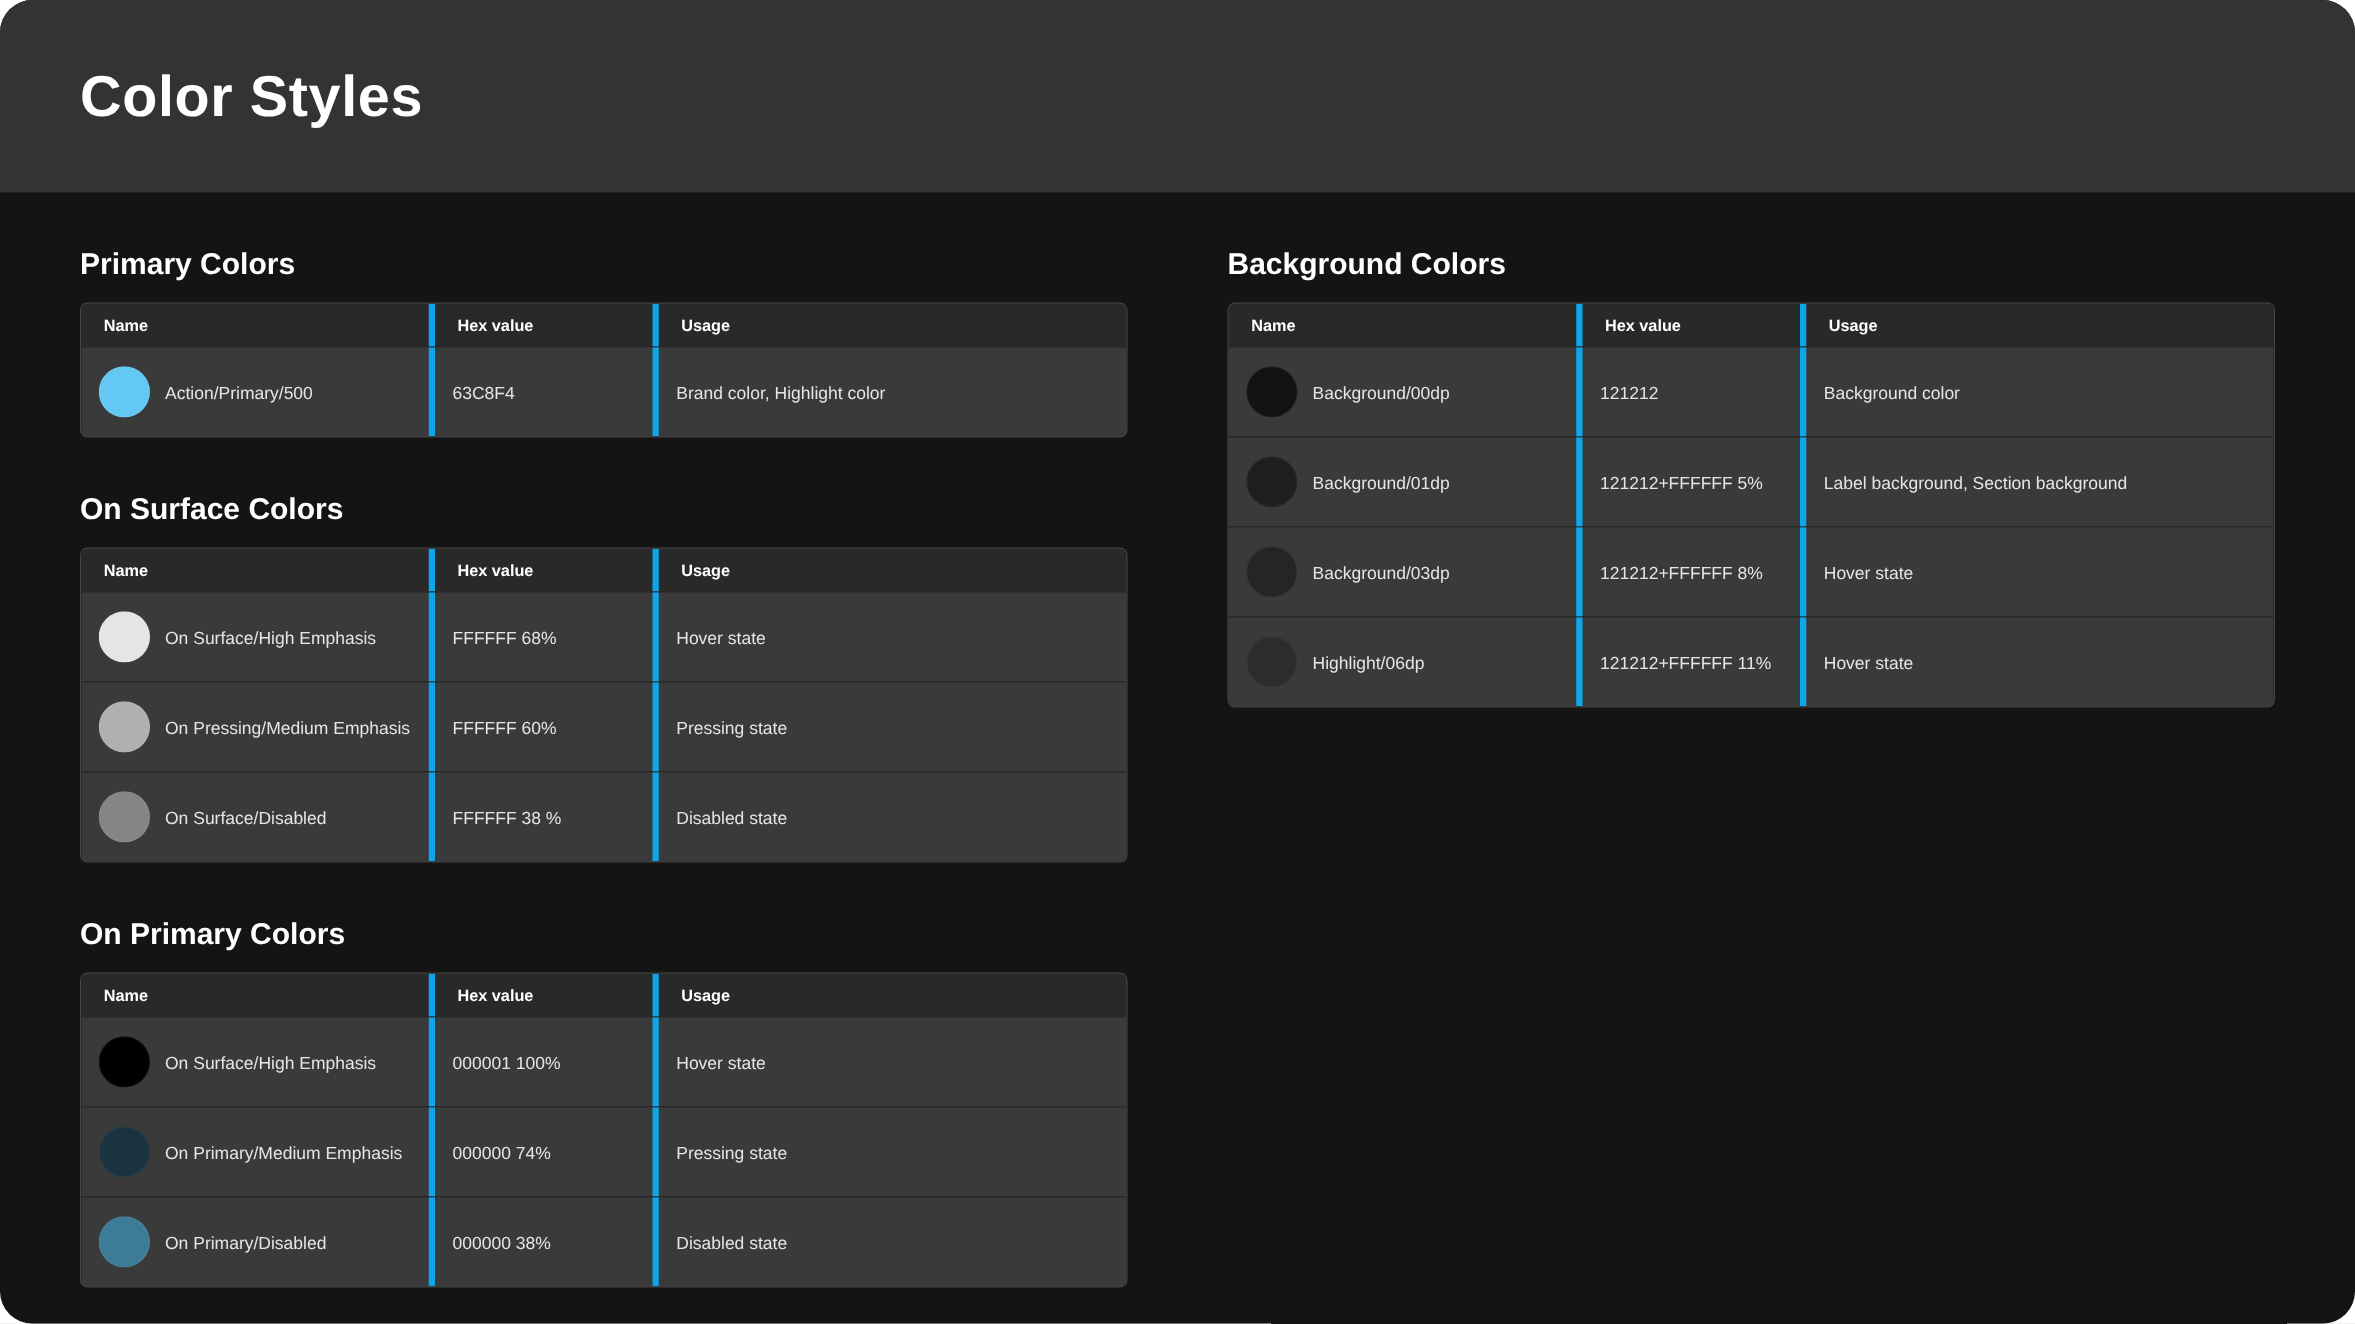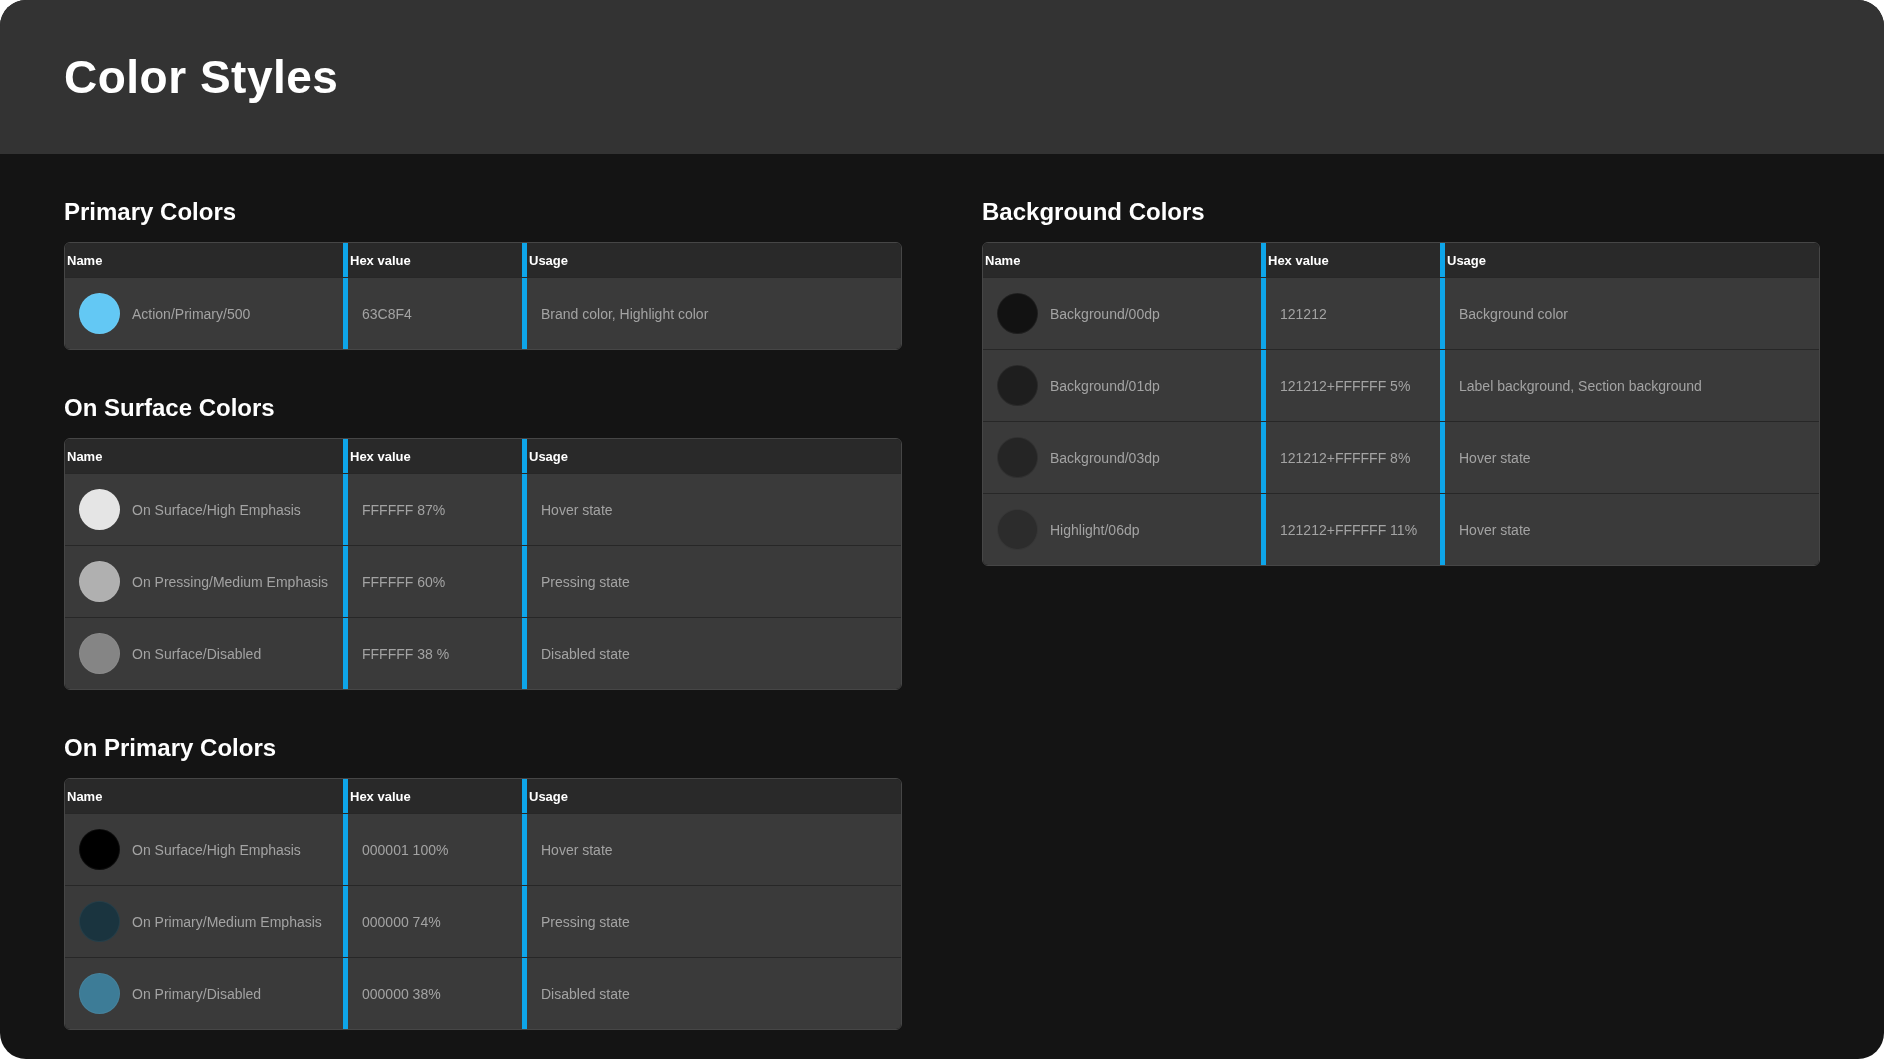--- a/index.html
+++ b/index.html
@@ -54,29 +54,29 @@
   .thead {
     background: #292929;
     height: 34px;
   }
   .th {
     color: #ffffff;
     font-size: 13px;
     font-weight: 700;
     display: flex;
     align-items: center;
-    padding: 0 2px;
+    padding: 0 18px;
   }
   .tr {
     background: #3a3a3a;
     height: 72px;
     border-top: 1px solid #272727;
   }
   .td {
-    color: #a3a3a3;
+    color: #e5e5e5;
     font-size: 14px;
     display: flex;
     align-items: center;
     padding: 0 14px;
   }
   .th + .th, .td + .td { border-left: 5px solid #0ea5e9; }
   .name-cell { gap: 12px; }
   .swatch {
     width: 41px; height: 41px;
     border-radius: 50%;
@@ -122,21 +122,21 @@
           <div class="thead">
             <div class="th">Name</div>
             <div class="th">Hex value</div>
             <div class="th">Usage</div>
           </div>
           <div class="tr">
             <div class="td name-cell">
               <span class="swatch" style="background: rgba(255, 255, 255, 0.87);"></span>
               <span>On Surface/High Emphasis</span>
             </div>
-            <div class="td">FFFFFF 87%</div>
+            <div class="td">FFFFFF 68%</div>
             <div class="td">Hover state</div>
           </div>
           <div class="tr">
             <div class="td name-cell">
               <span class="swatch" style="background: rgba(255, 255, 255, 0.6);"></span>
               <span>On Pressing/Medium Emphasis</span>
             </div>
             <div class="td">FFFFFF 60%</div>
             <div class="td">Pressing state</div>
           </div>

